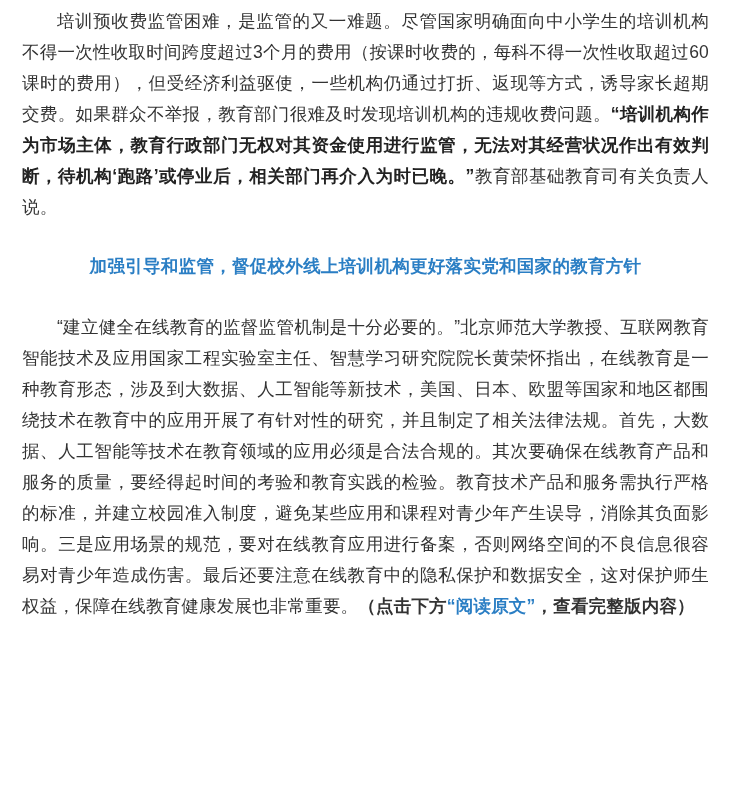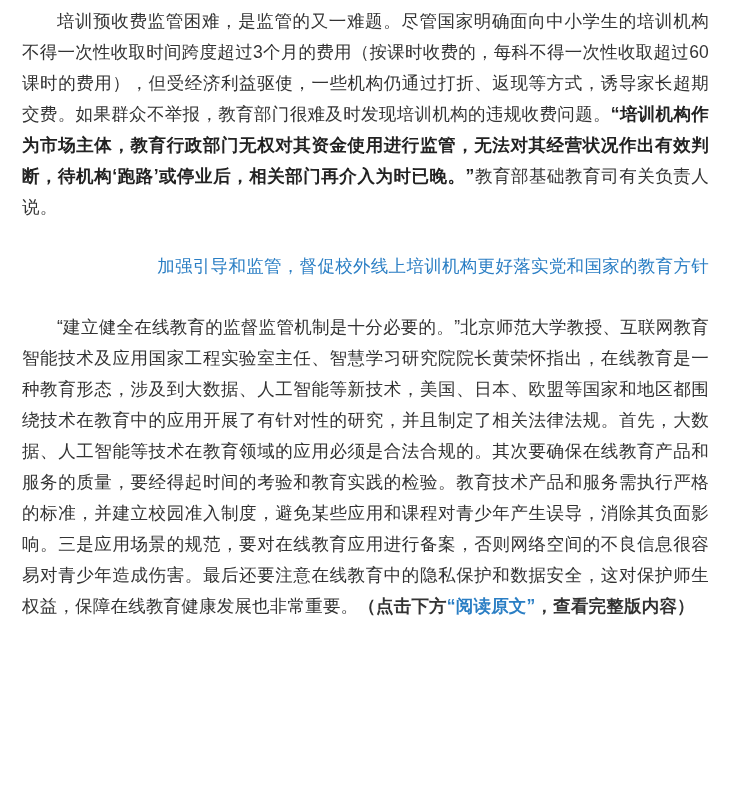--- a/index.html
+++ b/index.html
@@ -34,26 +34,26 @@
   }
   .para-gap-md { margin-bottom: 28px; }
   .para-gap-lg { margin-bottom: 34px; }
 
   .bold-quote {
     font-weight: bold;
     color: #222222;
   }
   .heading {
     color: #2a7ec4;
-    font-weight: normal;
+    font-weight: bold;
     font-size: 17.5px;
     line-height: 31px;
     letter-spacing: 0.3px;
     margin: 0 0 0 0;
-    text-align: right;
+    text-align: center;
   }
   .heading-block {
     margin-top: 10px;
     margin-bottom: 30px;
   }
   .final-line {
     font-weight: bold;
   }
   .link {
     color: #2a7ec4;

